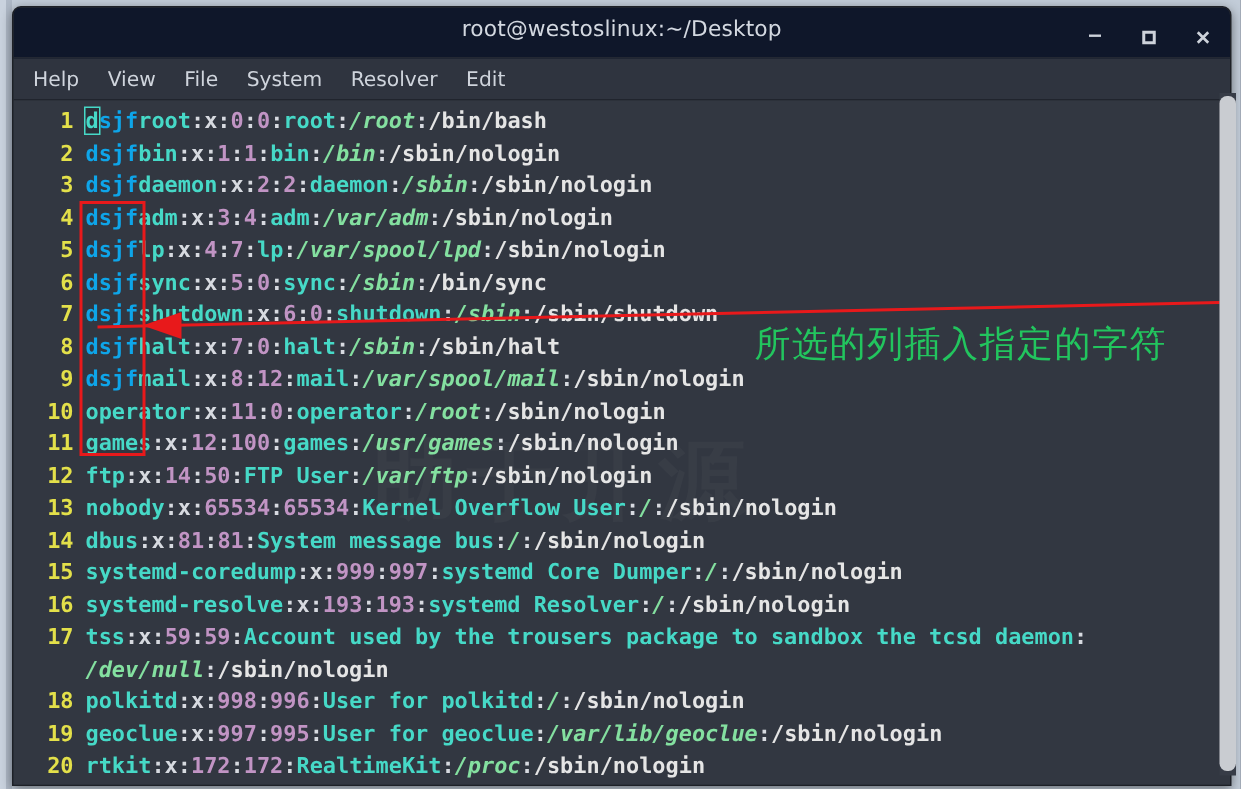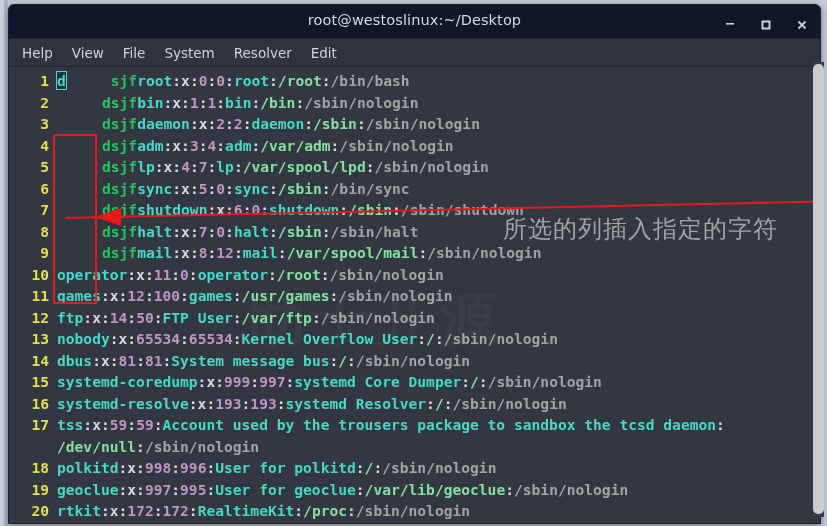--- a/index.html
+++ b/index.html
@@ -107,23 +107,23 @@
     font-weight: bold;
   }
   .gap { display:inline-block; width: 8px; }
 
   
   .c-user   { color: #46d9c7; }
   .c-sep    { color: #d7dae0; }
   .c-x      { color: #d7dae0; }
   .c-num    { color: #c194c4; }
   .c-desc   { color: #46d9c7; }
-  .c-path   { color: #84e0a0; }
-  .c-shell  { color: #a3a3a3; }
-  .c-ins    { color: #22c55e; padding-left: 45px; }
+  .c-path   { color: #84e0a0; font-style: italic; }
+  .c-shell  { color: #e5e5e5; }
+  .c-ins    { color: #0ea5e9; }
 
   .cursor {
     background: #2b3038;
     color: #46d9c7;
     outline: 1px solid #46d9c7;
   }
 
   
   .redbox {
     position: absolute;
@@ -147,21 +147,21 @@
     left: 86px; top: 141px;
     width: 0; height: 0;
     border-top: 9px solid transparent;
     border-bottom: 9px solid transparent;
     border-right: 26px solid #e8191b;
     pointer-events: none;
   }
   .cjk-note {
     position: absolute;
     left: 494px; top: 146px;
-    color: #a3a3a3;
+    color: #22c55e;
     font-family: "DejaVu Sans", sans-serif;
     font-size: 24px;
     font-weight: 500;
     letter-spacing: 1px;
     white-space: nowrap;
     pointer-events: none;
     text-align: center;
   }
 
   

